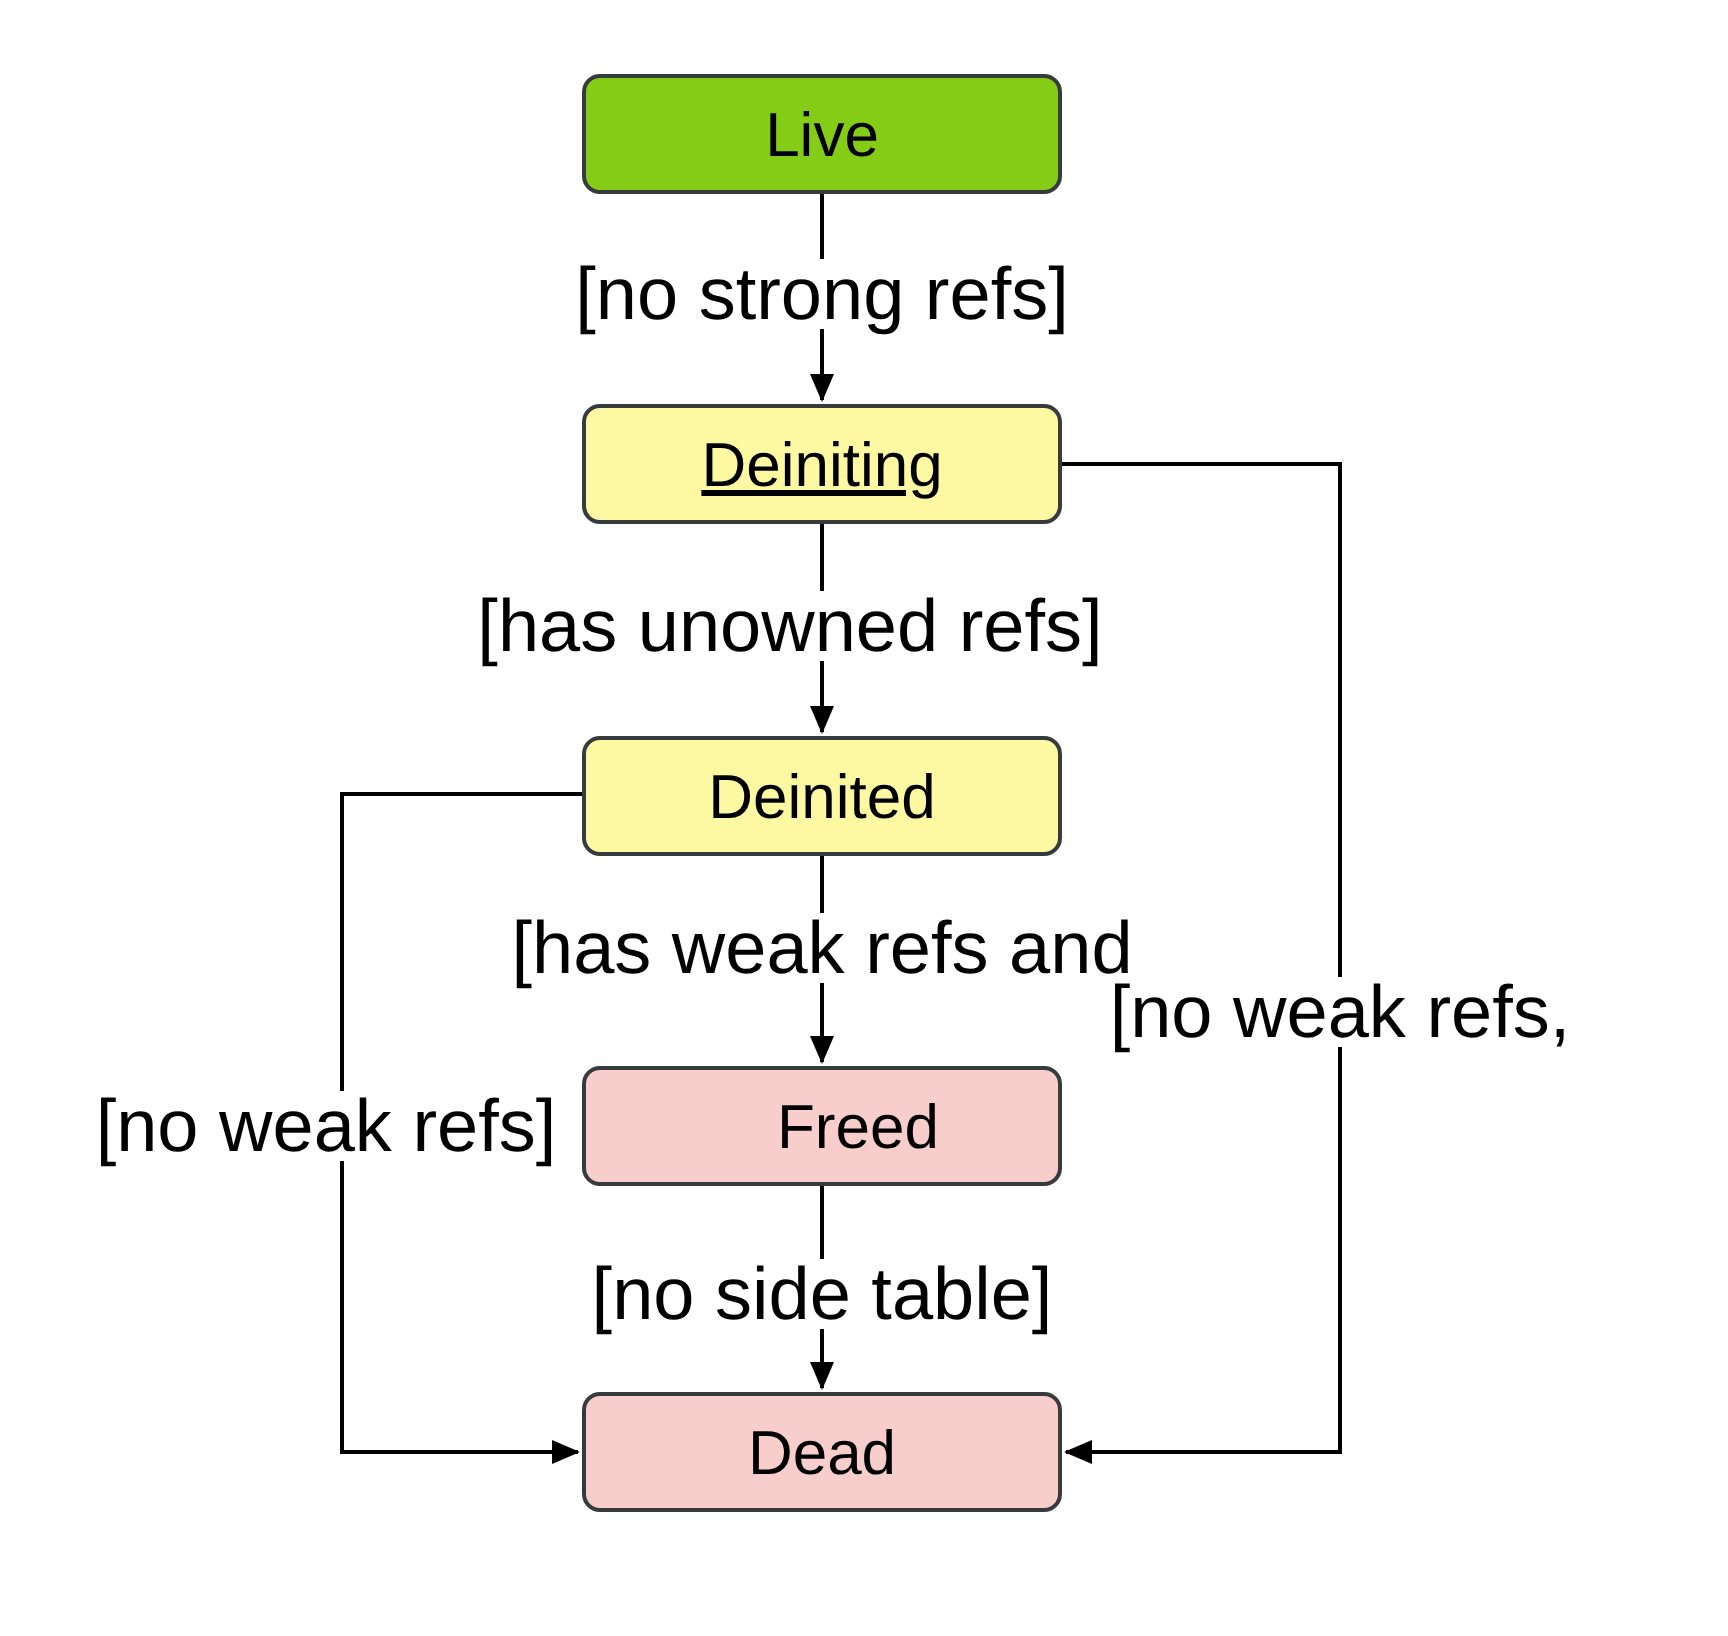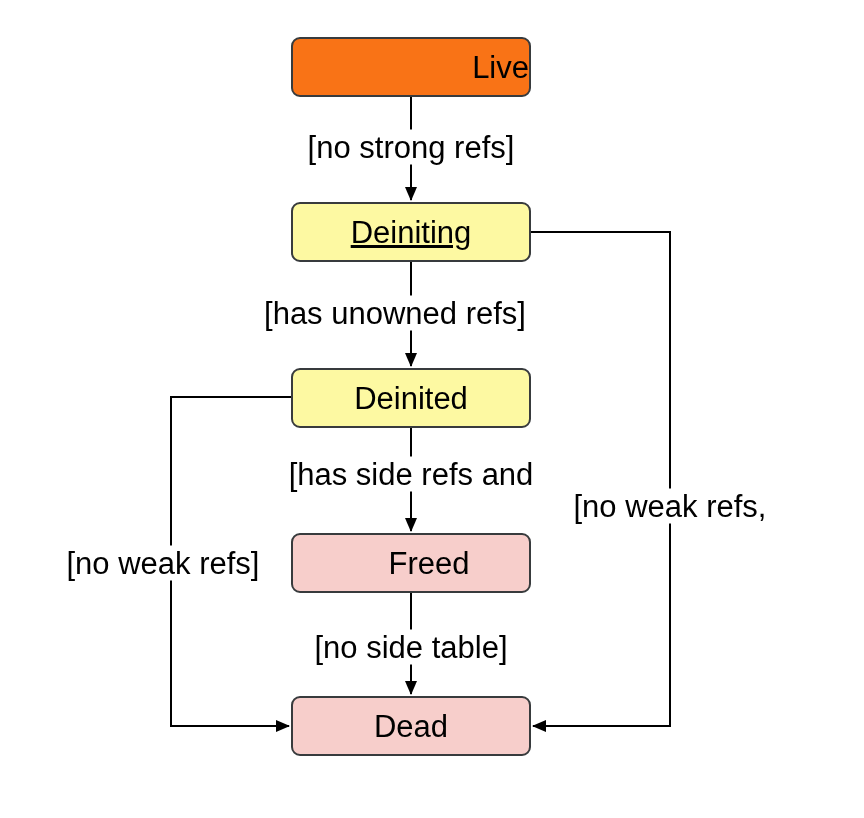--- a/index.html
+++ b/index.html
@@ -8,28 +8,28 @@
     font-family:"Liberation Sans",sans-serif;color:#000000;overflow:hidden;
   }
   .edges{position:absolute;left:0;top:0;width:864px;height:818px;}
   .edges path{stroke:#000000;stroke-width:2;fill:none;}
   .node{
     position:absolute;left:291px;width:240px;height:60px;box-sizing:border-box;
     border:2px solid #383b3d;border-radius:9px;
     display:flex;align-items:center;justify-content:center;
     font-size:31px;line-height:1;
   }
-  .node-live{top:37px;background:#f97316;justify-content:flex-end;}
+  .node-live{top:37px;background:#84cc16;}
   .node-deiniting{top:202px;background:#fdf9a2;text-decoration:underline;}
   .node-deinited{top:368px;background:#fdf9a2;align-items:center;}
   .node-freed{top:533px;background:#f7cecb;padding-left:36px;}
   .node-dead{top:696px;background:#f7cecb;align-items:center;}
   .edge-label{
     position:absolute;transform:translate(-50%,-50%);
-    background:#ffffff;font-size:31px;line-height:33px;
+    background:#ffffff;font-size:37px;line-height:33px;
     text-align:center;white-space:nowrap;padding:1px 4px;
   }
   .edge-label .line{display:block;}
   .lbl-no-strong{left:411px;top:147px;}
   .lbl-has-unowned{left:395px;top:313px;}
   .lbl-has-weak{left:411px;top:474px;}
   .lbl-no-side{left:411px;top:647px;}
   .lbl-no-weak{left:163px;top:563px;}
   .lbl-no-weak-unowned{left:670px;top:474px;margin-top:32px;}
 </style>
@@ -66,21 +66,21 @@
   </div>
   <div class="node node-dead">
     <span>Dead</span>
   </div>
 
   <div class="edge-label lbl-no-strong">[no strong refs]</div>
 
   <div class="edge-label lbl-has-unowned">[has unowned refs]</div>
 
   <div class="edge-label lbl-has-weak">
-    <span class="line">[has side refs and</span>
+    <span class="line">[has weak refs and</span>
   </div>
 
   <div class="edge-label lbl-no-side">[no side table]</div>
 
   <div class="edge-label lbl-no-weak">[no weak refs]</div>
 
   <div class="edge-label lbl-no-weak-unowned">
     <span class="line">[no weak refs,</span>
   </div>
 

